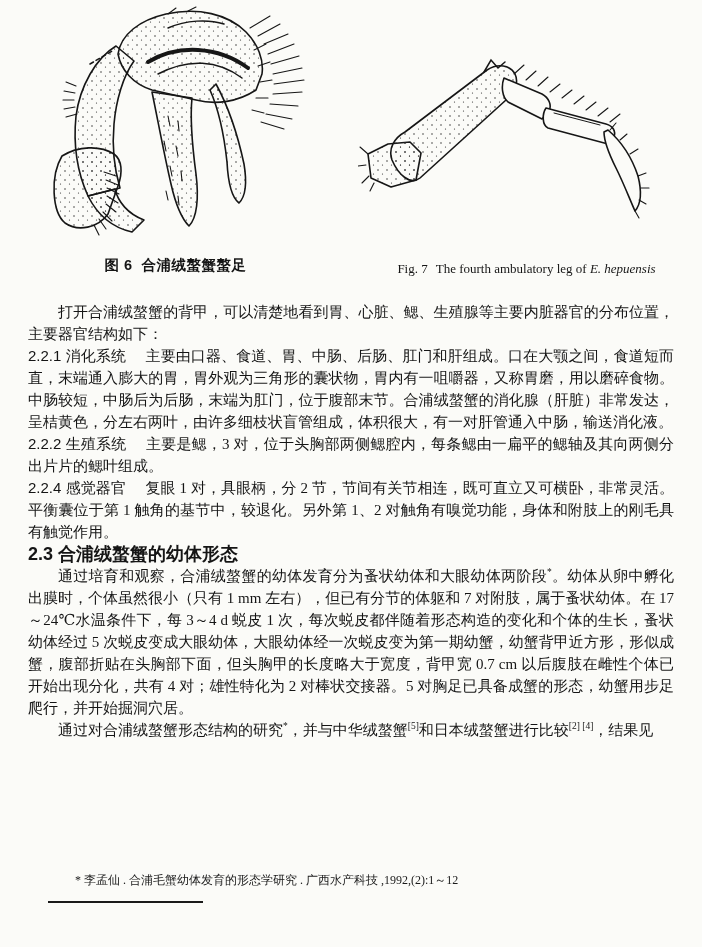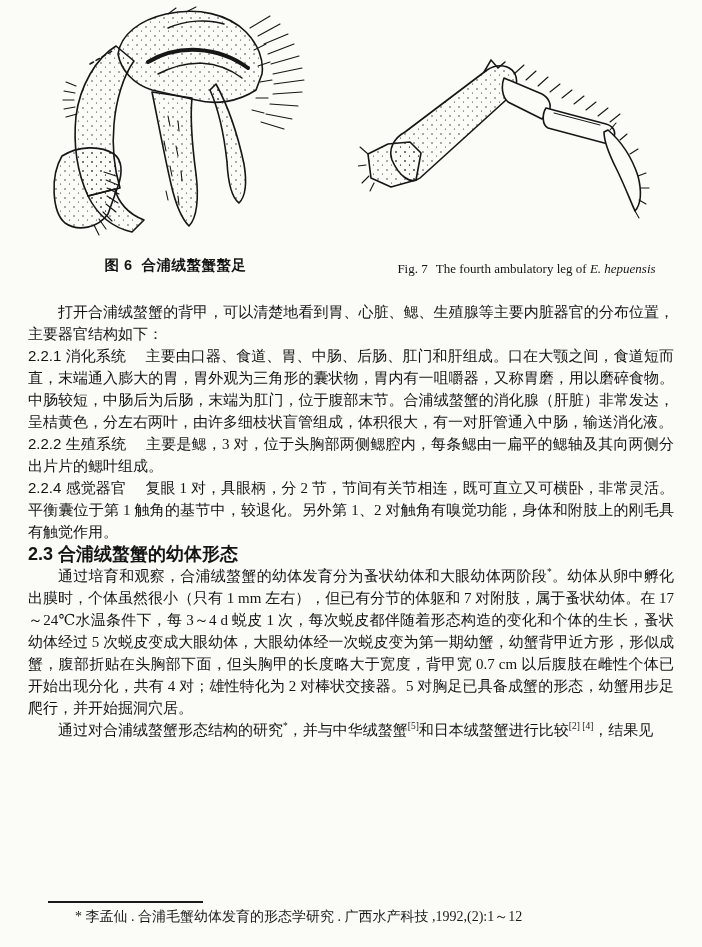--- a/index.html
+++ b/index.html
@@ -28,21 +28,21 @@
   p.indent{text-indent:2em;}
   p.sec{text-indent:0;}
   .sec-label{font-family:"Liberation Sans","DejaVu Sans",sans-serif;margin-right:1.3em;}
   .subhead{
     font-family:"Liberation Sans","DejaVu Sans",sans-serif;font-weight:700;
     font-size:18px;line-height:22px;margin:0;
   }
   sup{font-size:9.5px;line-height:0;}
   
   .foot-rule{position:absolute;left:48px;top:901px;width:155px;border-top:2.4px solid #1a1a1a;}
-  .footnote{position:absolute;left:75px;top:908px;font-size:14px;color:#1a1a1a;}
+  .footnote{position:absolute;left:75px;top:872px;font-size:12px;color:#1a1a1a;}
   
   .ln{stroke:#161616;stroke-width:1.5;fill:none;stroke-linecap:round;}
   .shape{stroke:#161616;stroke-width:1.6;stroke-linejoin:round;}
   .hair{stroke:#161616;stroke-width:1.1;stroke-linecap:round;}
 </style>
 </head>
 <body>
 
 <div class="page">
 

